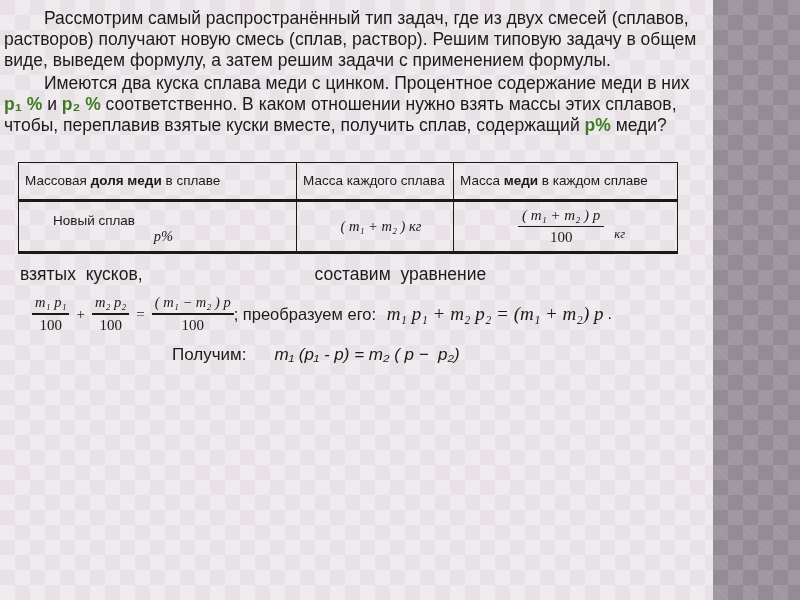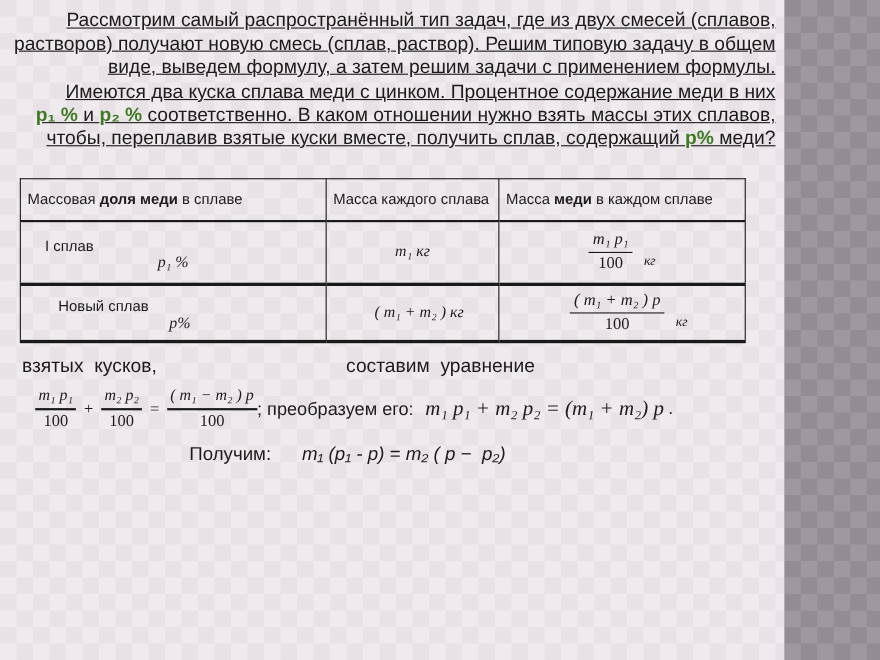--- a/index.html
+++ b/index.html
@@ -27,21 +27,21 @@
     position:absolute;left:713px;top:0;width:87px;height:600px;
     background-color:var(--side_bg);
     background-image:
       linear-gradient(45deg, rgba(255,255,255,.10) 25%, transparent 25%),
       linear-gradient(-45deg, rgba(255,255,255,.10) 25%, transparent 25%),
       linear-gradient(45deg, transparent 75%, rgba(255,255,255,.10) 75%),
       linear-gradient(-45deg, transparent 75%, rgba(255,255,255,.10) 75%);
     background-size:30px 30px;
     background-position:0 0, 0 15px, 15px -15px, -15px 0;
   }
-  .para{font-size:17.5px;line-height:21px;text-align:right;text-decoration:underline;}
+  .para{font-size:17.5px;line-height:21px;text-align:left;}
   .indent{text-indent:40px;}
   .p2{margin-top:2px;}
   .green{color:var(--green);font-weight:bold;}
   .solution-line{font-size:17.5px;line-height:21px;margin:2px 0 0 100px;}
   .it{font-style:italic;}
   .math{font-family:"Liberation Serif","DejaVu Serif",serif;font-style:italic;}
   .upright{font-family:"Liberation Serif","DejaVu Serif",serif;font-style:normal;}
 
   table{border-collapse:collapse;table-layout:fixed;width:659px;margin:26px 0 0 14px;}
   th,td{border:1.5px solid var(--border);padding:0;}
@@ -98,39 +98,20 @@
           <col style="width:224px">
         </colgroup>
       <thead>
         <tr>
           <th><span>Массовая </span><b>доля меди</b><span> в сплаве</span></th>
           <th>Масса каждого сплава</th>
           <th><span>Масса </span><b>меди</b><span> в каждом сплаве</span></th>
         </tr>
       </thead>
       <tbody>
-        <tr class="r1">
-          <td>
-            <div class="c1wrap">
-              <div class="rowlabel">I сплав</div>
-              <div class="shareval math">p₁ %</div>
-            </div>
-          </td>
-          <td class="c2"><span class="math">m₁  кг</span></td>
-          <td>
-            <div class="fracline">
-              <span class="frac">
-                  <span class="num math">m₁ p₁</span>
-                  <span class="bar"></span>
-                  <span class="den upright">100</span>
-                </span>
-              <span class="unit math">кг</span>
-            </div>
-          </td>
-        </tr>
         <tr class="r3 rnew">
           <td>
             <div class="c1wrap">
               <div class="rowlabel">Новый сплав</div>
               <div class="shareval math">p%</div>
             </div>
           </td>
           <td class="c2"><span class="math">( m₁ + m₂ ) кг</span></td>
           <td>
             <div class="fracline">

